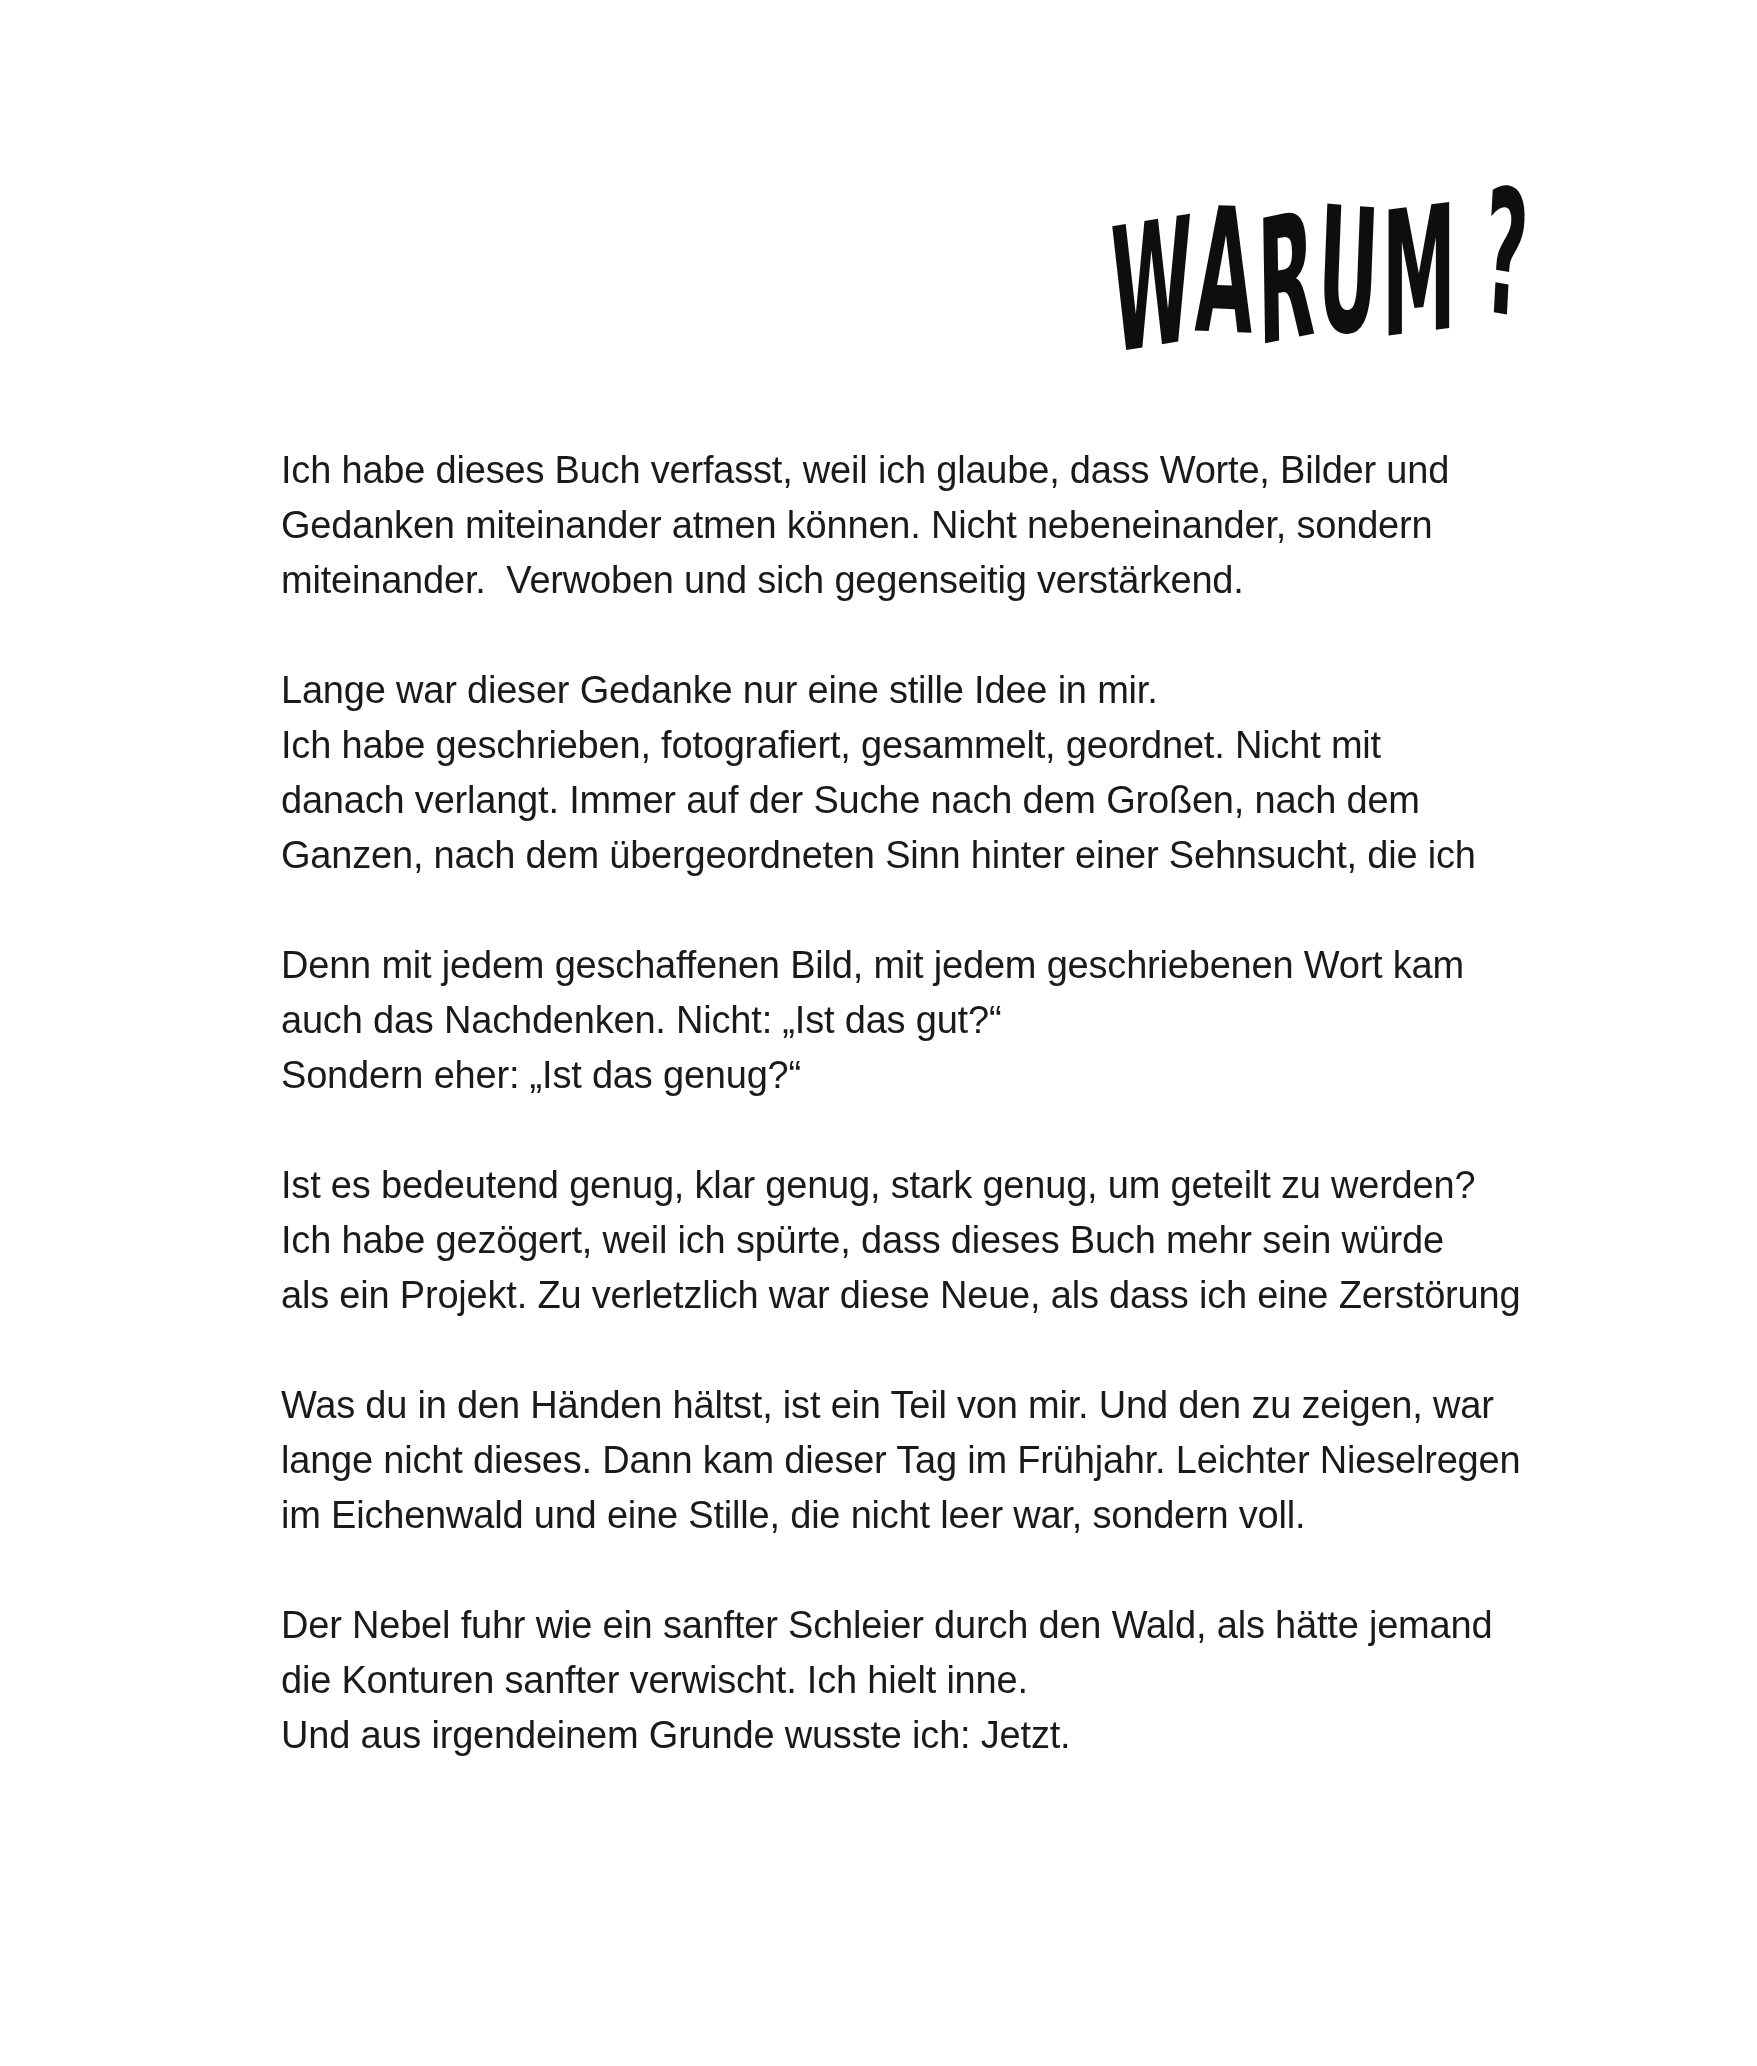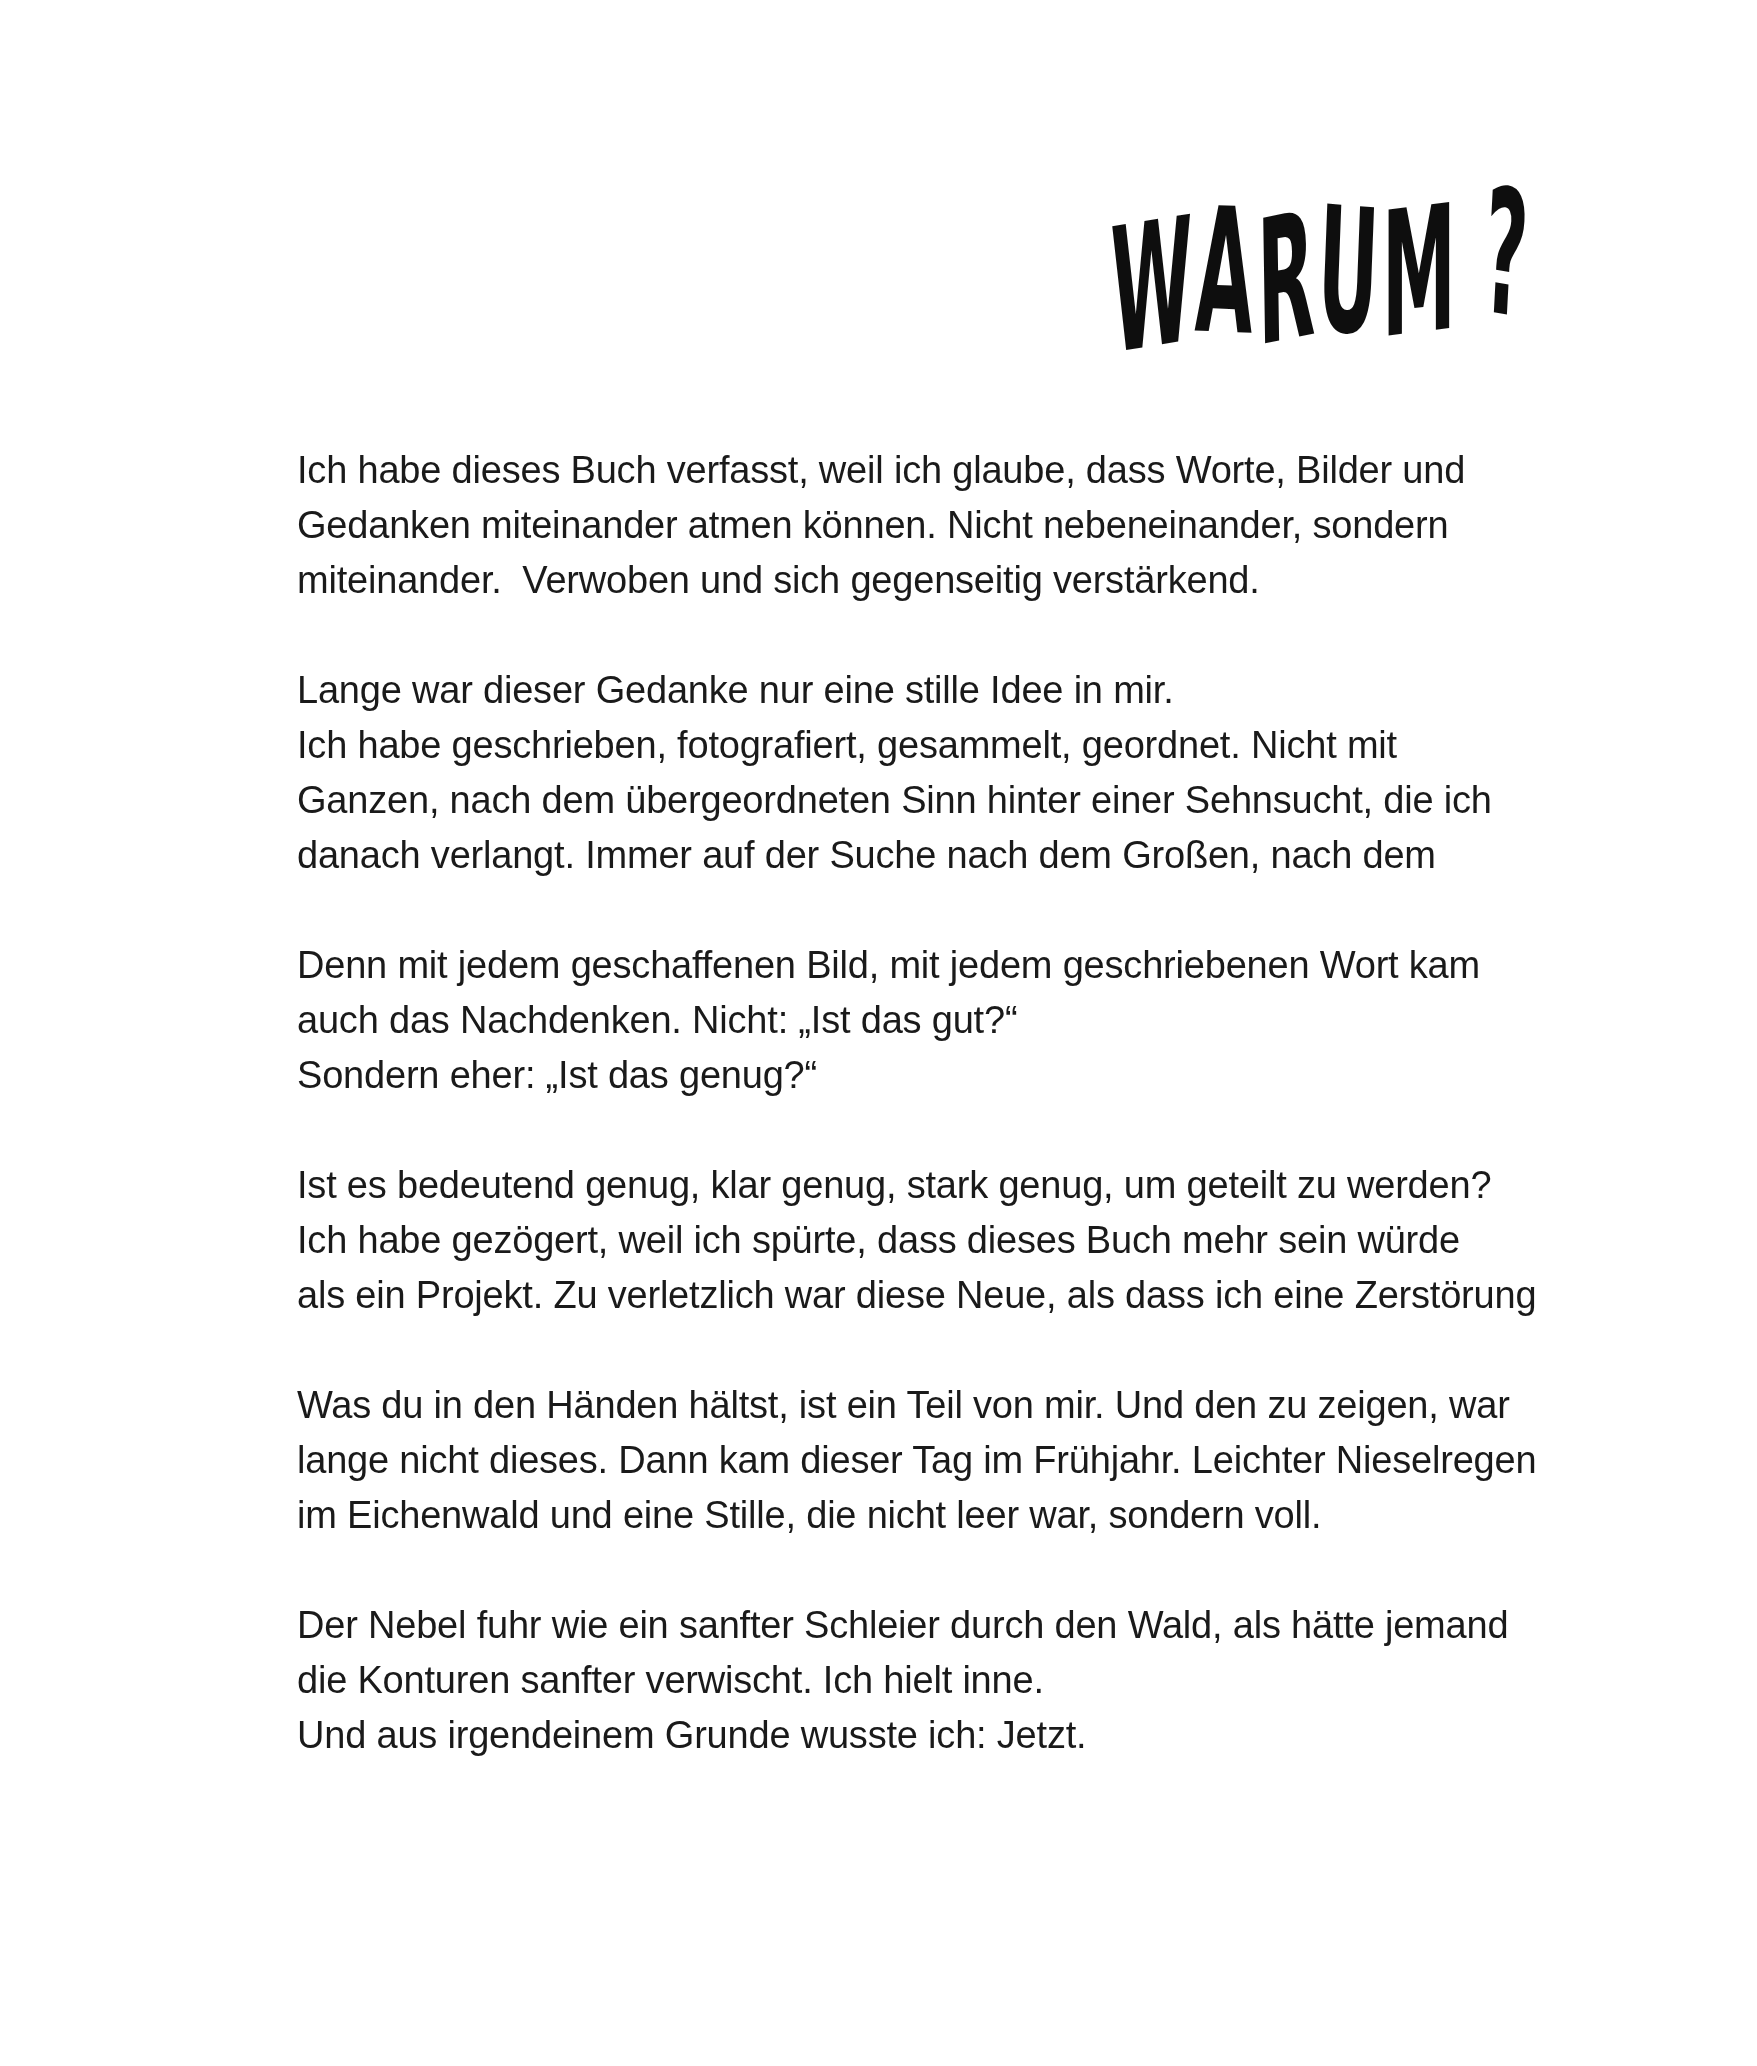--- a/index.html
+++ b/index.html
@@ -30,43 +30,43 @@
   
   .body{
     position:absolute;
     left:281px;top:443px;
     width:1347px;
     color:#1a1a1a;
     font-size:38px;
     line-height:55px;
     letter-spacing:-0.2px;
   }
-  .body p{margin:0 0 55px 16px;padding:0;}
+  .body p{margin:0 0 55px 0;padding:0;}
   .body .line{display:block;white-space:pre;}
 </style>
 </head>
 <body>
 
 <div class="page">
 
   <div class="title"><span style="transform: rotate(-3deg) translateY(2.5px);">W</span><span style="transform: rotate(2deg) translateY(-3.3px);">A</span><span style="transform: rotate(-4deg) translateY(1.7px);">R</span><span style="transform: rotate(3deg) translateY(-0.8px);">U</span><span style="transform: rotate(-2deg) translateY(0.8px);">M</span><span style="transform: rotate(0deg) translateY(0px); width: 29px;"> </span><span style="transform: rotate(5deg) translateY(-6.6px);">?</span></div>
 
   <div class="body">
 
     <p>
       <span class="line">Ich habe dieses Buch verfasst, weil ich glaube, dass Worte, Bilder und</span>
       <span class="line">Gedanken miteinander atmen können. Nicht nebeneinander, sondern</span>
       <span class="line">miteinander.  Verwoben und sich gegenseitig verstärkend.</span>
     </p>
 
     <p>
       <span class="line">Lange war dieser Gedanke nur eine stille Idee in mir.</span>
       <span class="line">Ich habe geschrieben, fotografiert, gesammelt, geordnet. Nicht mit</span>
+      <span class="line">danach verlangt. Immer auf der Suche nach dem Großen, nach dem</span>
       <span class="line">Ganzen, nach dem übergeordneten Sinn hinter einer Sehnsucht, die ich</span>
-      <span class="line">danach verlangt. Immer auf der Suche nach dem Großen, nach dem</span>
     </p>
 
 
     <p>
       <span class="line">Denn mit jedem geschaffenen Bild, mit jedem geschriebenen Wort kam</span>
       <span class="line">auch das Nachdenken. Nicht: „Ist das gut?“</span>
       <span class="line">Sondern eher: „Ist das genug?“</span>
     </p>
 
     <p>

